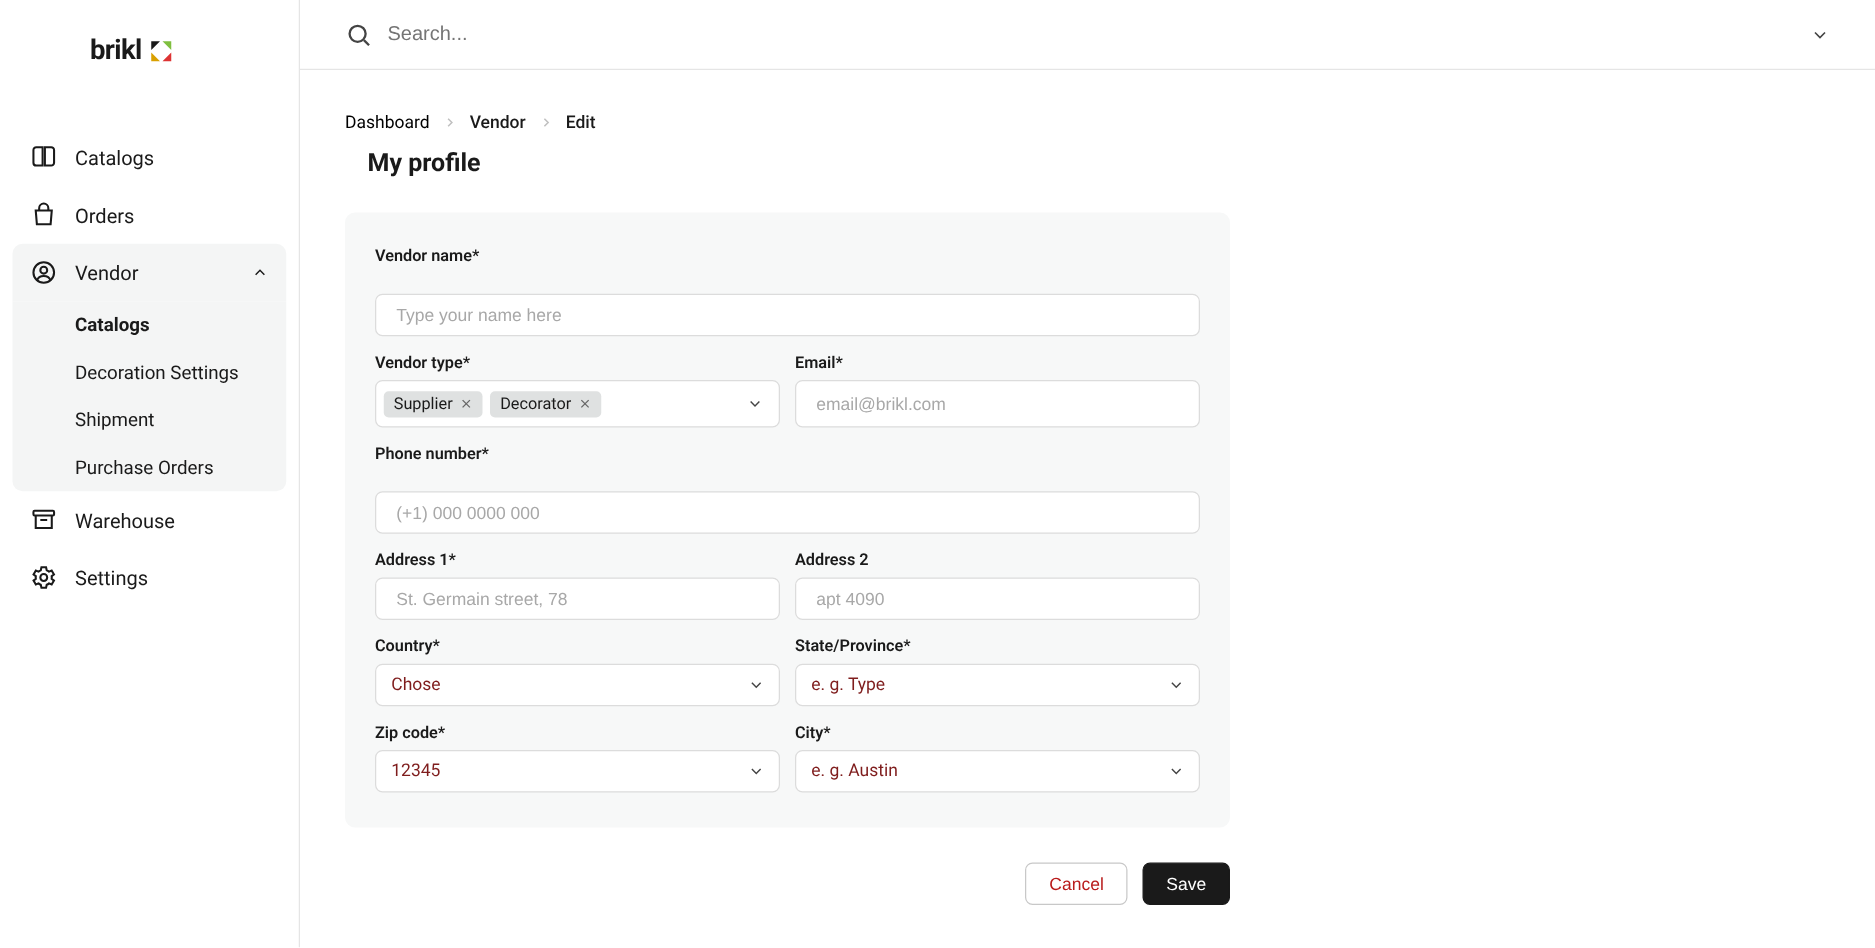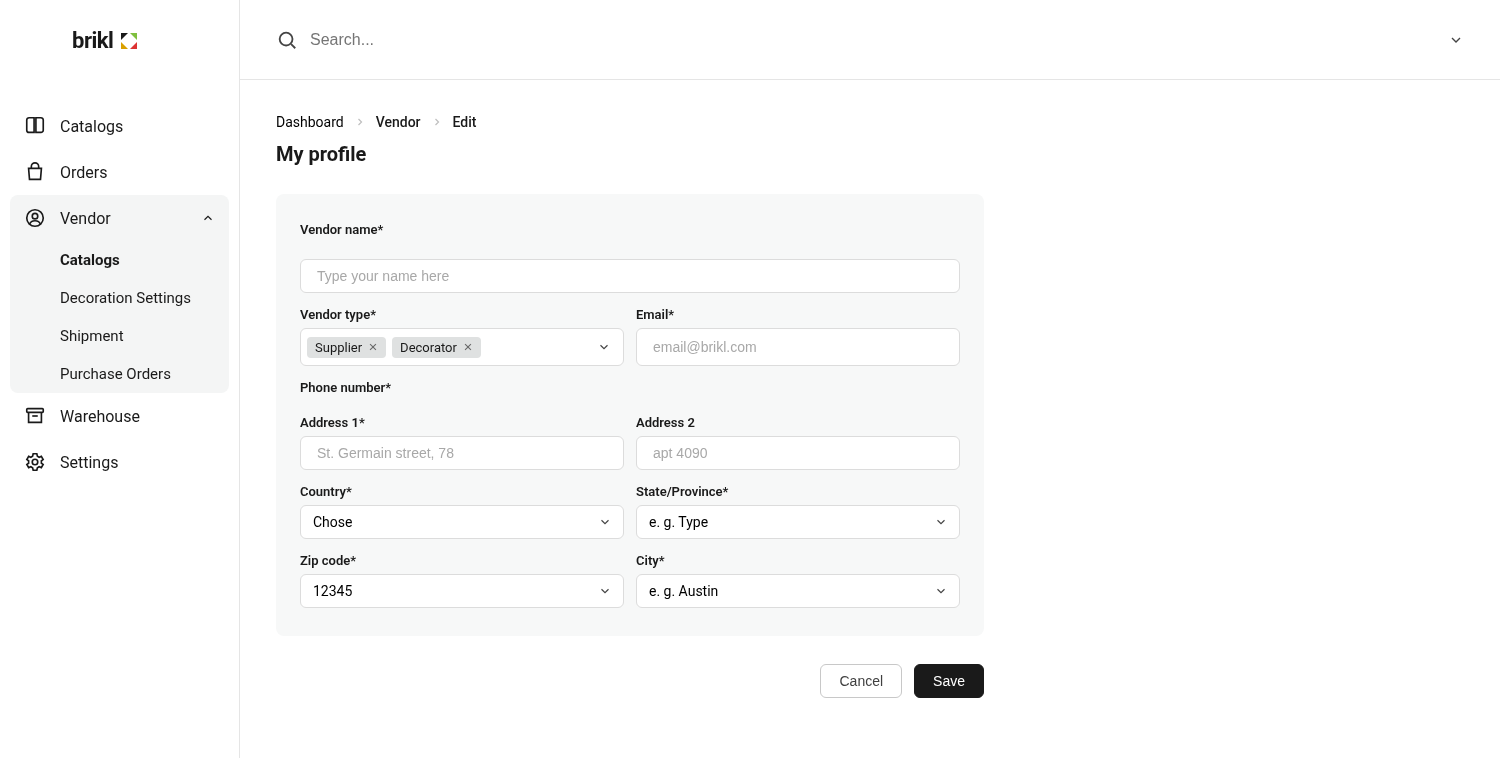--- a/index.html
+++ b/index.html
@@ -117,20 +117,21 @@
       margin-bottom: 12px;
     }
     .breadcrumb span.crumb { color: #000000; }
     .breadcrumb span.crumb.current { color: #1a1a1a; font-weight: 500; }
     .breadcrumb .sep { margin: 0 10px; color: #c0c0c0; display: inline-flex; }
     
     .page-title {
       font-size: 20px;
       font-weight: 700;
       margin-bottom: 28px;
+      margin-left: 18px;
     }
     
     
     .form-card {
       background: #f7f8f8;
       border-radius: 8px;
       padding: 28px 24px;
       width: 708px;
     }
     .form-row {
@@ -161,21 +162,21 @@
     }
     .select-input {
       height: 34px;
       border: 1px solid #dcdcdc;
       border-radius: 6px;
       padding: 0 36px 0 12px;
       font-size: 14px;
       background: #ffffff;
       display: flex;
       align-items: center;
-      color: #000000;
+      color: #7f1d1d;
       cursor: pointer;
     }
     .select-wrap .chev {
       position: absolute;
       right: 12px;
       top: 50%;
       transform: translateY(-50%);
       pointer-events: none;
       color: #444;
     }
@@ -226,21 +227,21 @@
       padding: 0 18px;
       font-size: 14px;
       cursor: pointer;
       display: inline-flex;
       align-items: center;
       justify-content: center;
     }
     .btn-secondary {
       background: #ffffff;
       border: 1px solid #c8c8c8;
-      color: #404040;
+      color: #b91c1c;
     }
     .btn-primary {
       background: #1a1a1a;
       border: 1px solid #1a1a1a;
       color: #ffffff;
     }
     
     svg { display: block; }
   </style>
 </head>
@@ -412,20 +413,21 @@
         </div>
         <div class="form-field">
           <label class="field-label">Email*</label>
           <input class="text-input" style="height: 38px;" placeholder="email@brikl.com">
         </div>
       </div>
 
       <div class="form-row">
         <div class="form-field full">
           <label class="field-label">Phone number*</label>
+          <input class="text-input" placeholder="(+1) 000 0000 000" style="">
         </div>
       </div>
 
       <div class="form-row">
         <div class="form-field">
           <label class="field-label">Address 1*</label>
           <input class="text-input" placeholder="St. Germain street, 78" style="">
         </div>
         <div class="form-field">
           <label class="field-label">Address 2</label>

